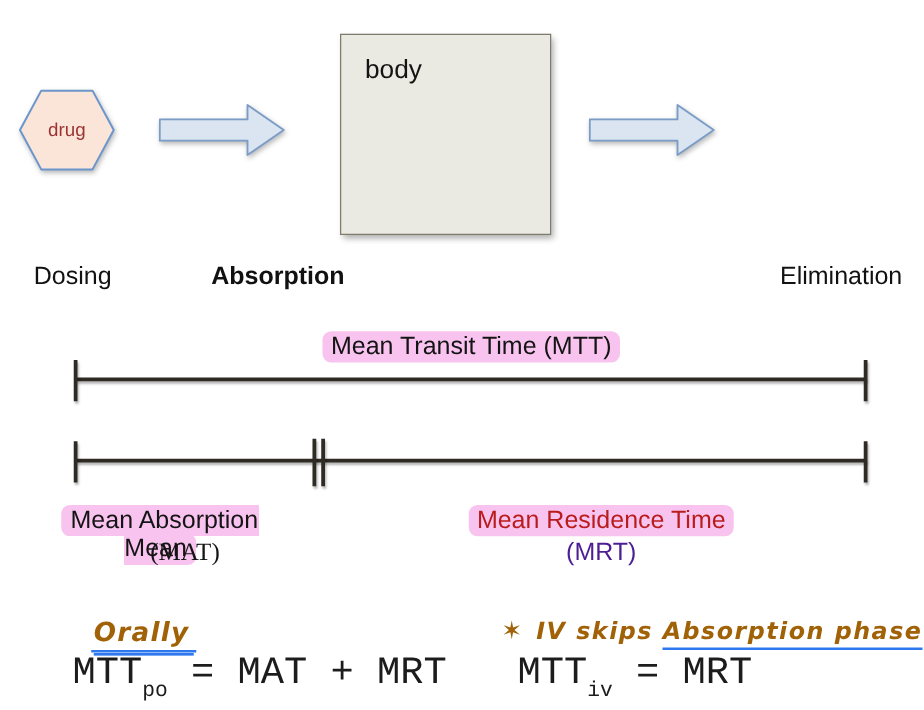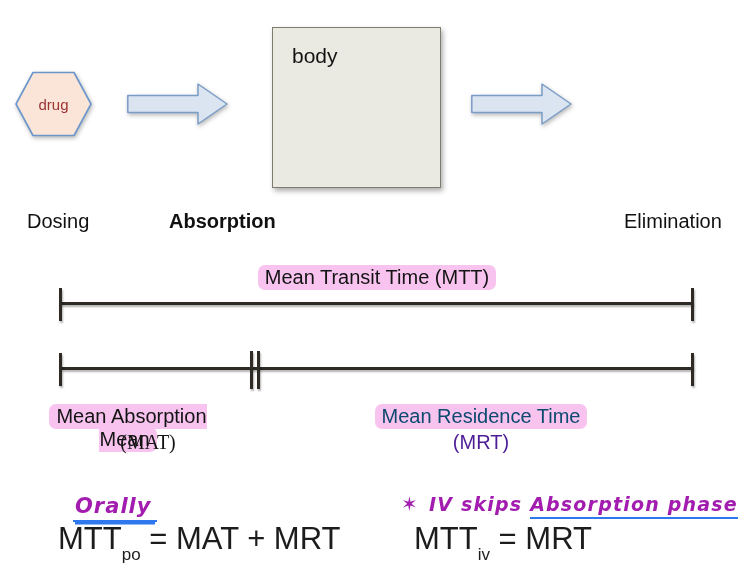--- a/index.html
+++ b/index.html
@@ -23,42 +23,42 @@
   
   .stage{top:210px;font-size:20px;color:#111;}
   .stage.dosing{left:27px;}
   .stage.absorption{left:169px;font-weight:bold;}
   .stage.elimination{left:624px;}
   
   .hl{background:#f8c4ef;border-radius:7px;padding:1px 7px 2px 7px;}
   .mtt-label{left:61px;top:266px;width:632px;text-align:center;font-size:20px;color:#141414;}
   .mat-label{left:28px;top:405px;width:200px;text-align:center;font-size:20px;color:#141414;}
   .mat-abbrev{left:28px;top:431px;width:240px;text-align:center;font-size:20px;color:#141414;font-family:Liberation Serif, serif;}
-  .mrt-label{left:371px;top:405px;width:220px;text-align:center;font-size:20px;color:#0c4a6e;}
+  .mrt-label{left:371px;top:405px;width:220px;text-align:center;font-size:20px;color:#b91c1c;}
   .mrt-abbrev{left:371px;top:431px;width:220px;text-align:center;font-size:20px;color:#4c1d95;}
   
   .hline{height:3.2px;background:#2e2a24;box-shadow:1px 2px 2px rgba(0,0,0,0.3);}
   .line1{left:61px;top:302px;width:632px;}
   .line2{left:61px;top:367px;width:632px;}
   .tick{width:3.4px;background:#2e2a24;box-shadow:1px 2px 2px rgba(0,0,0,0.3);}
   .t1l{left:59px;top:288px;height:33px;}
   .t1r{left:690.5px;top:288px;height:33px;}
   .t2l{left:59px;top:353px;height:33px;}
   .t2r{left:690.5px;top:353px;height:33px;}
   .t2j1{left:249.5px;top:351px;height:38px;}
   .t2j2{left:256.5px;top:351px;height:38px;}
   
-  .hand{color:#a21caf;font-family:"DejaVu Sans",sans-serif;font-style:italic;font-weight:bold;}
+  .hand{color:#a16207;font-family:"DejaVu Sans",sans-serif;font-style:italic;font-weight:bold;}
   .orally{left:73px;top:494px;font-size:21px;letter-spacing:1px;
     border-bottom:2.5px solid #2d78ee;box-shadow:0 4.5px 0 -2px #2d78ee;padding:0 6px 2px 2px;}
   .iv-note{left:401px;top:492px;font-size:19px;letter-spacing:1.2px;white-space:pre;}
   .iv-underline{border-bottom:2.5px solid #2d78ee;padding-bottom:2px;}
   .star{font-style:normal;font-size:20px;margin-right:10px;}
   
-  .formula{font-size:31px;color:#1c1c1c;white-space:pre;}
+  .formula{font-size:31px;color:#1c1c1c;white-space:pre;font-family:Liberation Mono, monospace;}
   .f-po{left:58px;top:521px;}
   .f-iv{left:414px;top:521px;}
   .formula sub{font-size:17px;line-height:0;position:relative;bottom:-4px;}
 </style>
 </head>
 <body>
 
 <div class="canvas">
 
   <svg class="abs shape hex-wrap" viewBox="0 0 77 66" width="77" height="66">

